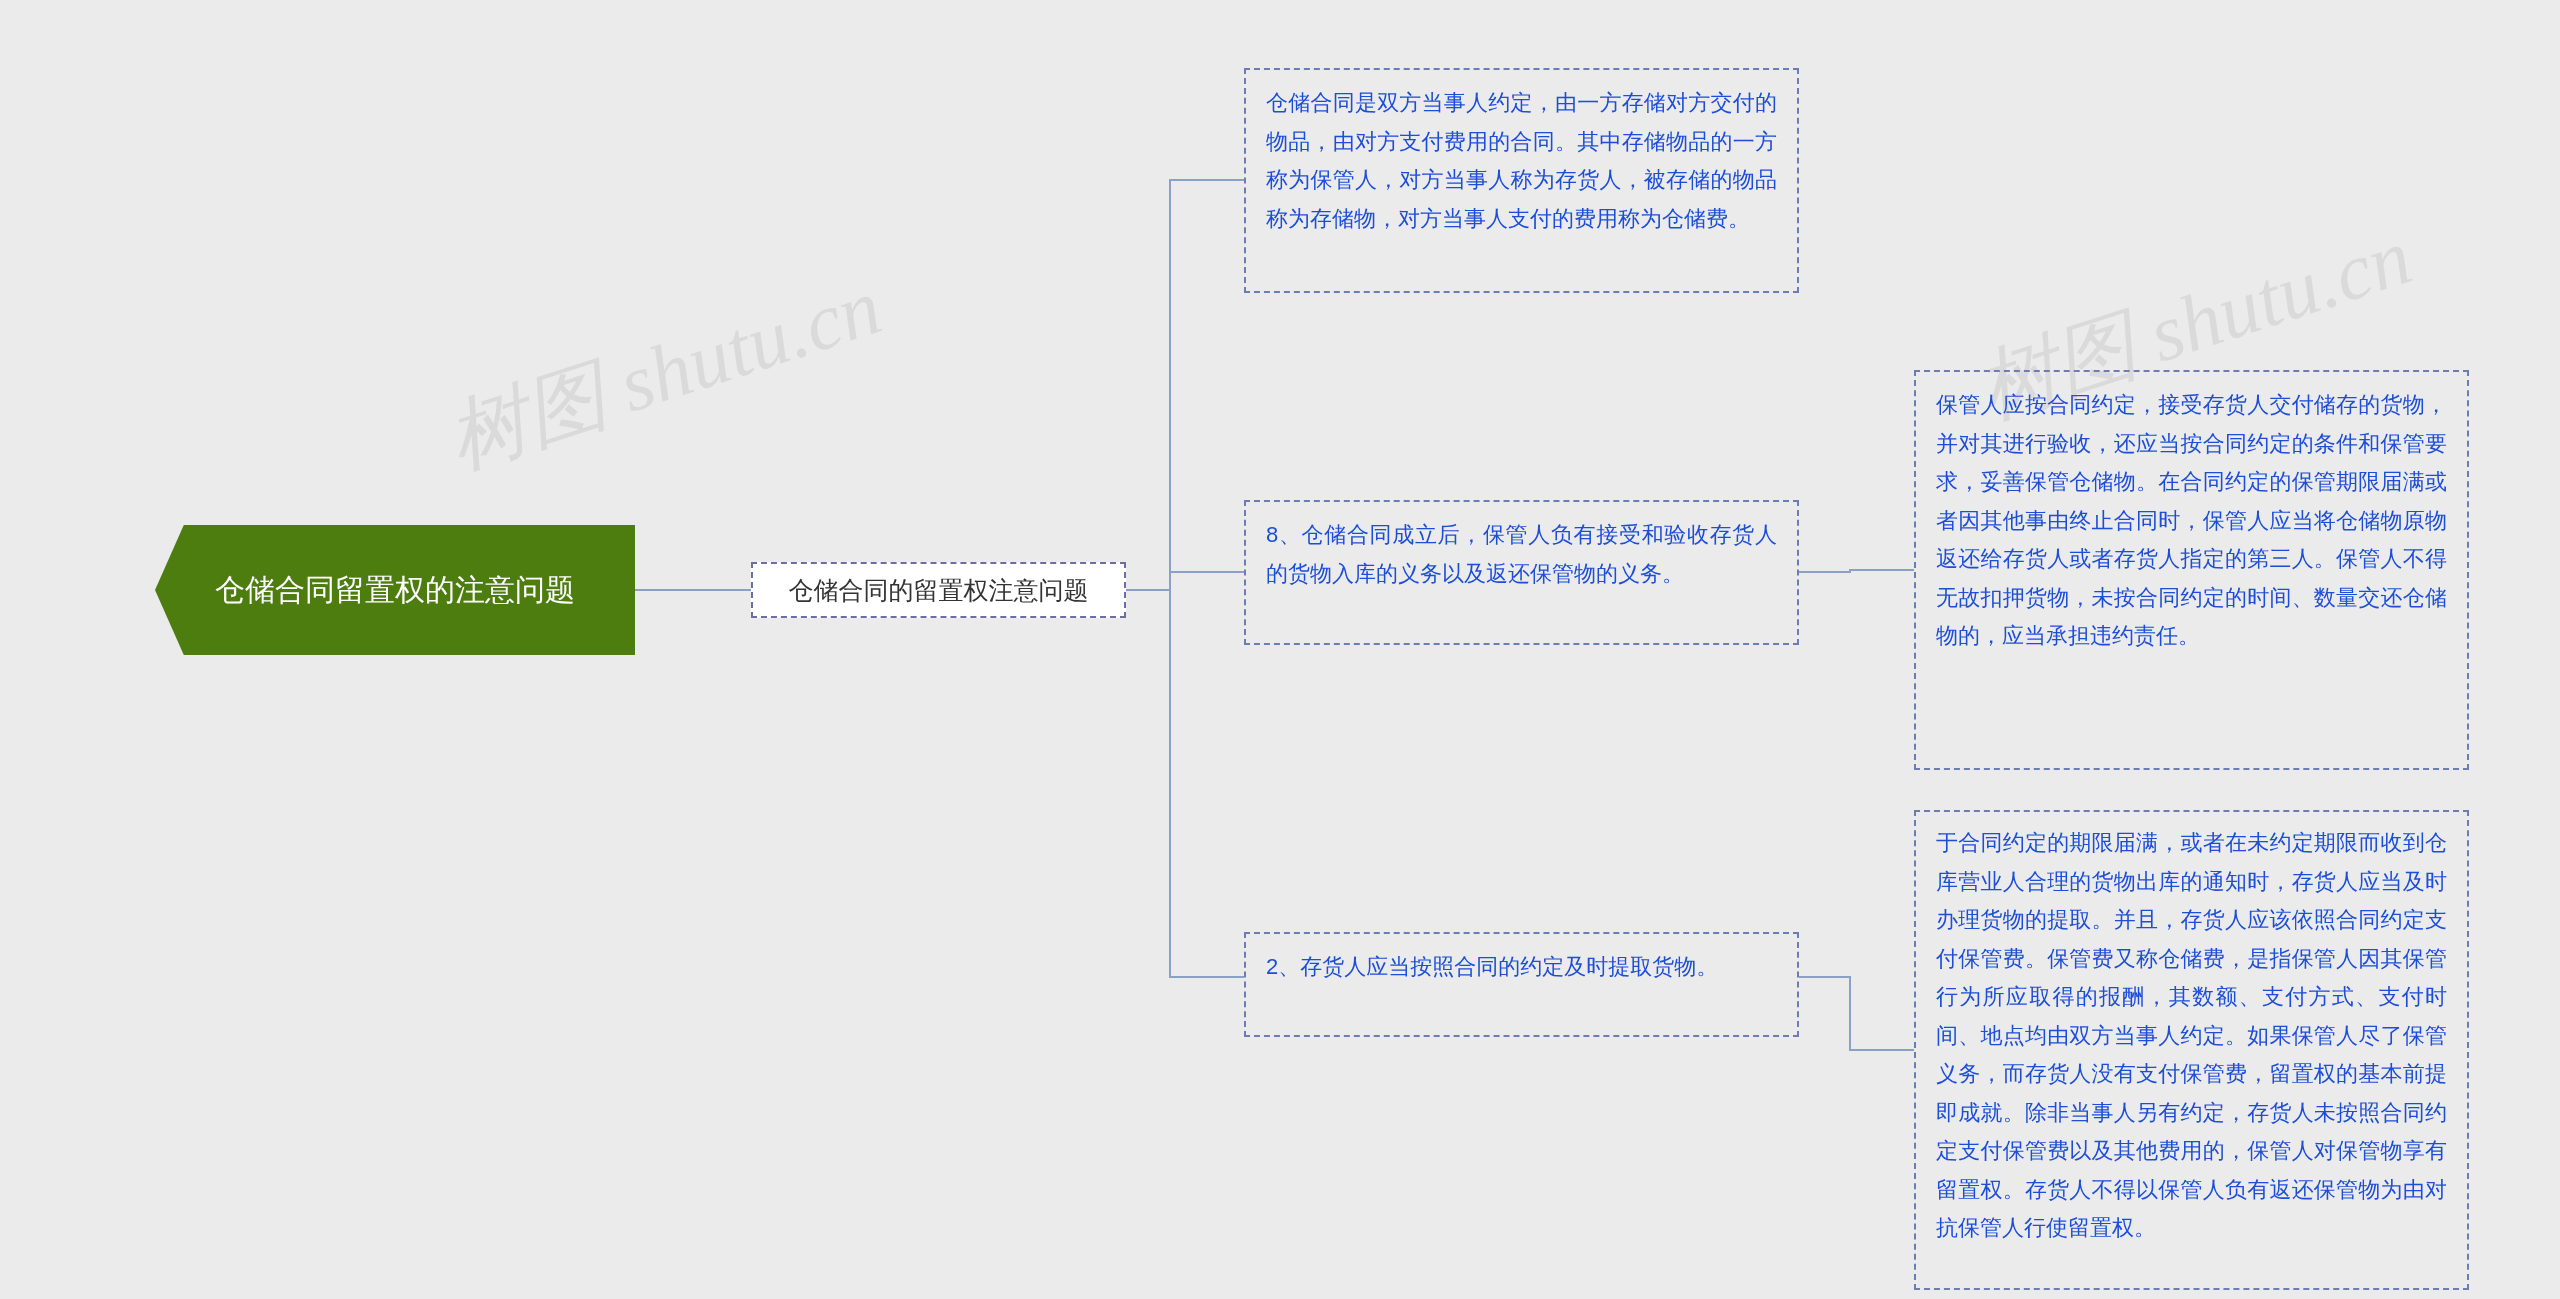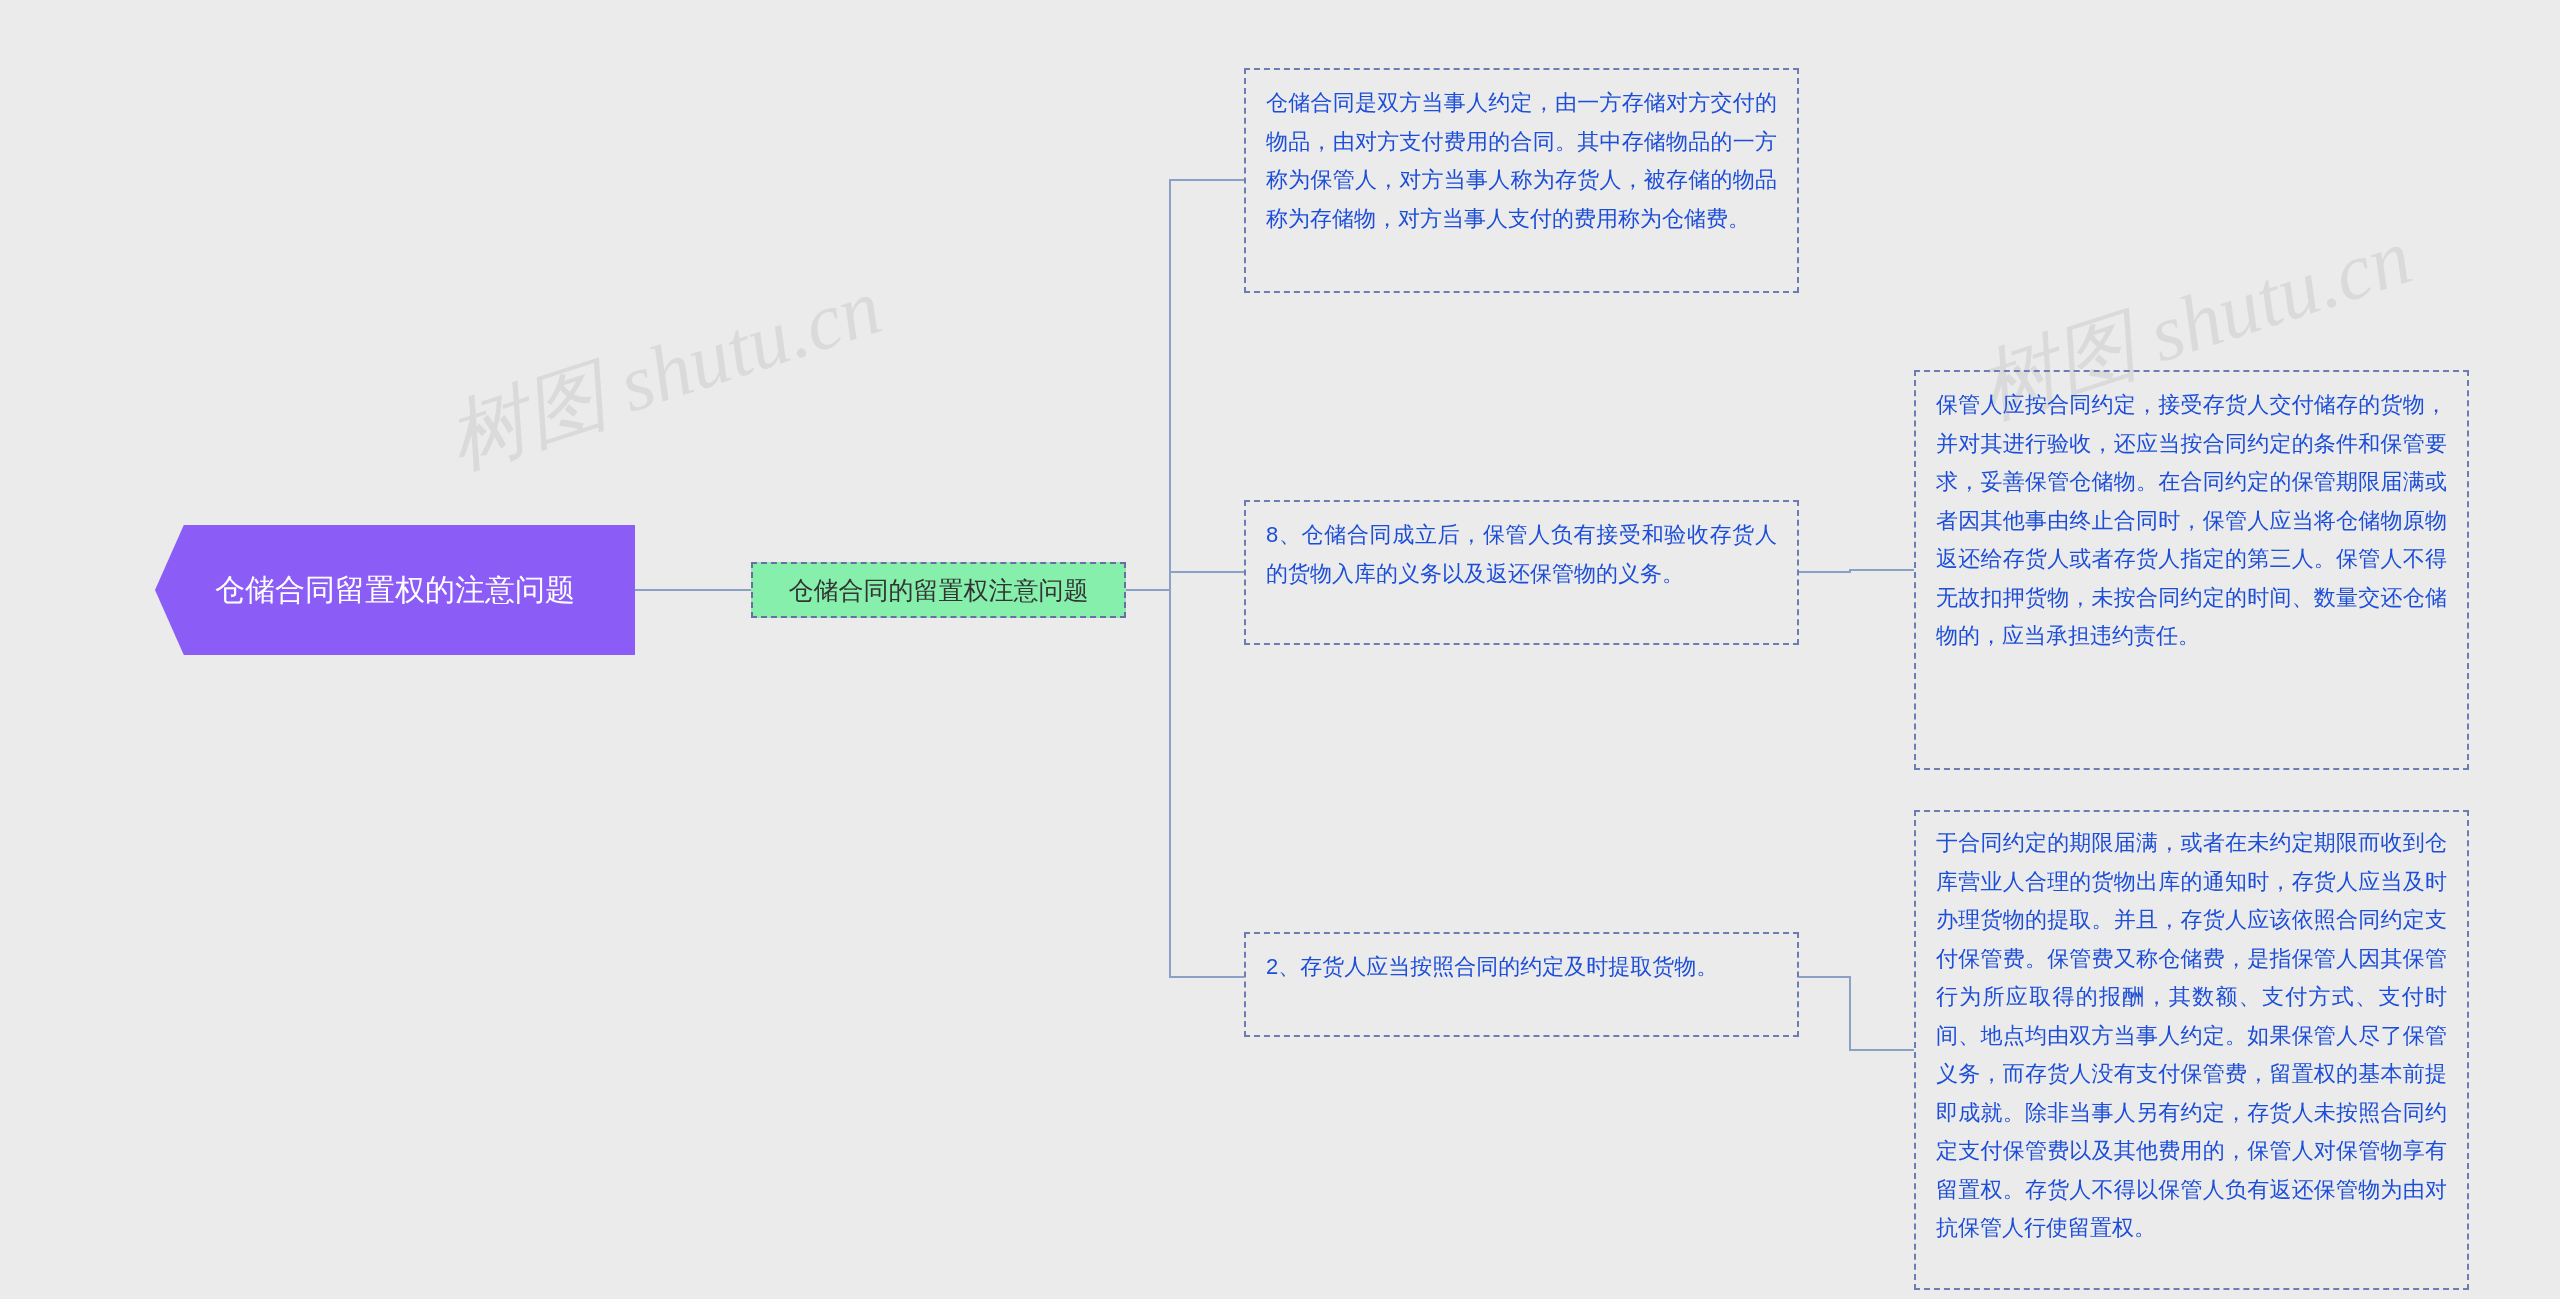--- a/index.html
+++ b/index.html
@@ -9,33 +9,33 @@
       position: relative;
       width: 2560px;
       height: 1299px;
       overflow: hidden;
     }
     .canvas { position: relative; width: 100%; height: 100%; }
     .node { position: absolute; }
     .root-node {
       left: 155px; top: 525px;
       width: 480px; height: 130px;
-      background: #8b5cf6;
+      background: #4d7c0f;
       color: #fff;
       font-size: 30px;
       line-height: 1.6;
       text-align: center;
       display: flex; align-items: center; justify-content: center;
       padding: 15px 28px;
       clip-path: polygon(6% 0, 100% 0, 100% 100%, 6% 100%, 0 50%);
     }
     .cat-node {
       left: 751px; top: 562px;
       width: 375px; height: 56px;
-      background: #86efac;
+      background: #ffffff;
       border: 2px dashed #6b6ea5;
       color: #333;
       font-size: 25px;
       display: flex; align-items: center; justify-content: center;
       padding: 6px 14px;
     }
     .leaf {
       border: 2px dashed #6b7db3;
       background: transparent;
       color: #1d4ed8;

